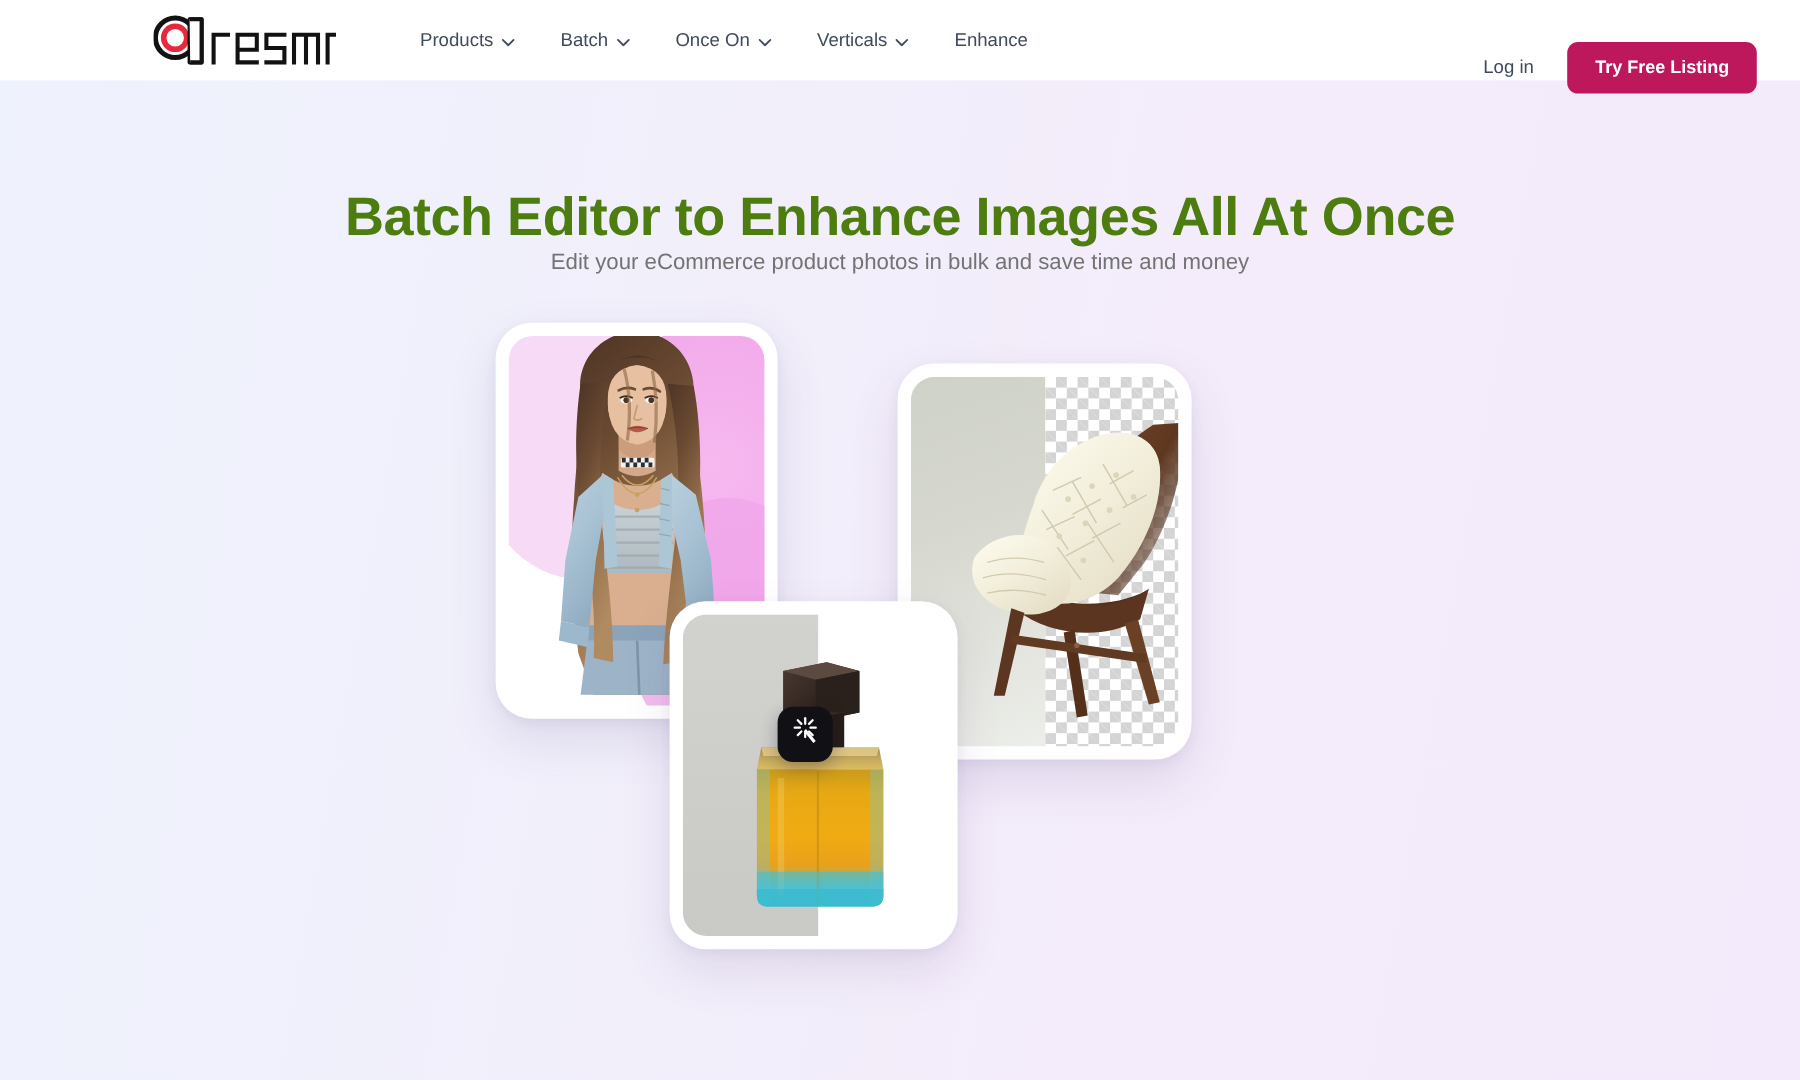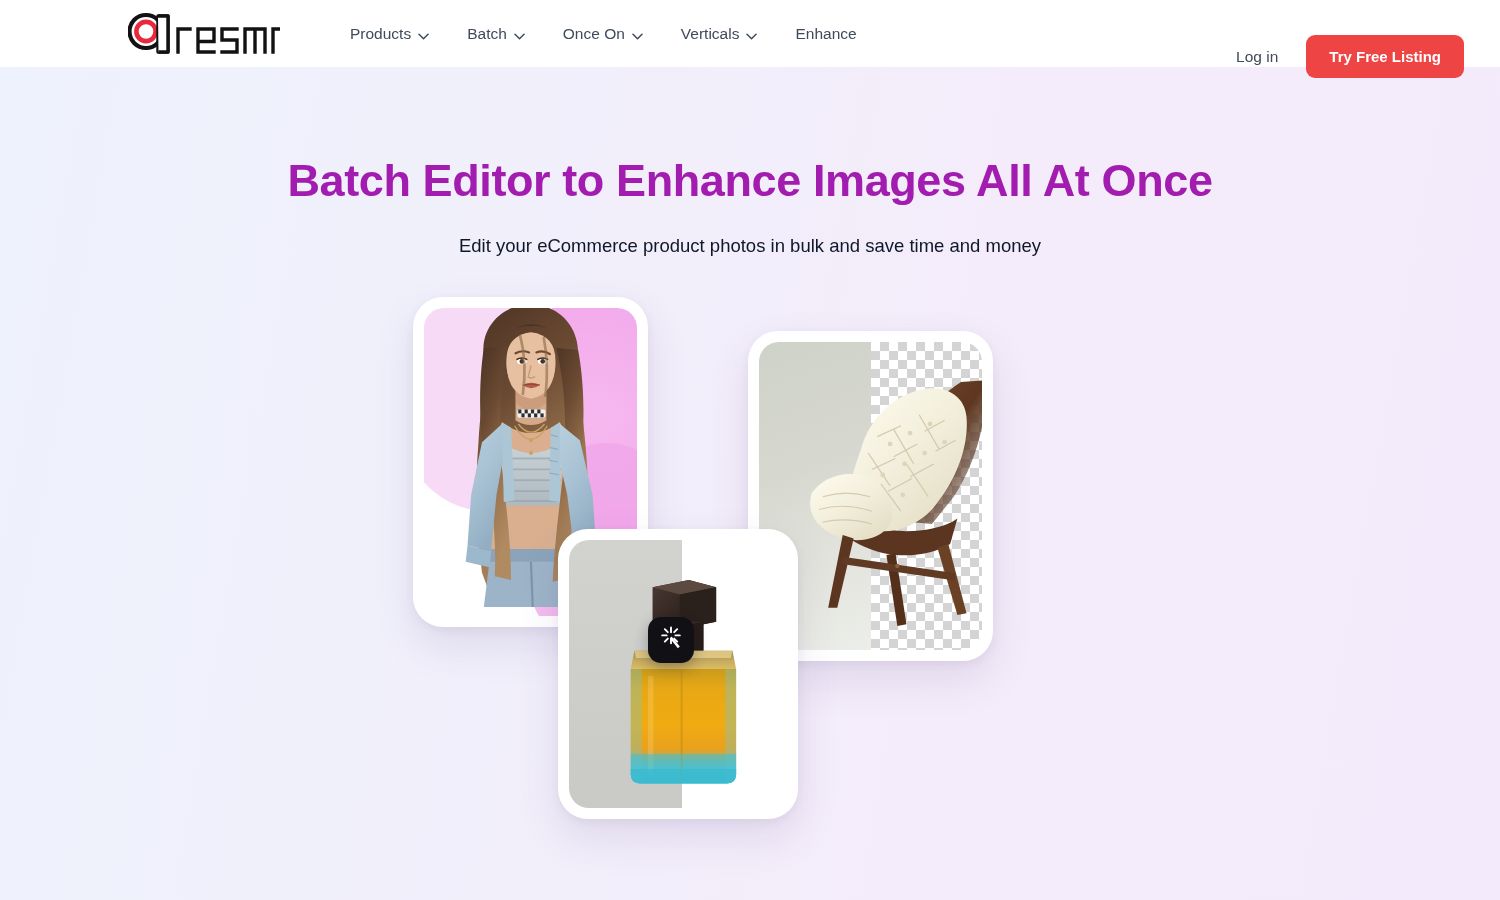--- a/index.html
+++ b/index.html
@@ -68,21 +68,21 @@
 
   .login-link {
     font-size: 15.5px;
     color: #3f4a5a;
     cursor: pointer;
     padding: 6px 4px;
     white-space: nowrap;
   }
 
   .cta-button {
-    background: #ef4444;
+    background: #be185d;
     color: #ffffff;
     font-size: 15px;
     font-weight: bold;
     border: none;
     border-radius: 9px;
     padding: 13px 23px;
     cursor: pointer;
     font-family: "Liberation Sans", sans-serif;
     white-space: nowrap;
   }
@@ -93,30 +93,29 @@
     width: 100%;
     height: 833px;
     overflow: hidden;
   }
 
   .hero-title {
     text-align: center;
     font-size: 45px;
     font-weight: bold;
     letter-spacing: -0.4px;
-    color: #a21caf;
+    color: #4d7c0f;
     margin-top: 88px;
     line-height: 1.15;
   }
 
   .hero-subtitle {
     text-align: center;
     font-size: 18.5px;
-    color: #0f172a;
-    margin-top: 28px;
+    color: #737373;
   }
 
   
   .stage {
     position: relative;
     width: 1500px;
     height: 560px;
     margin-top: 12px;
   }
 

